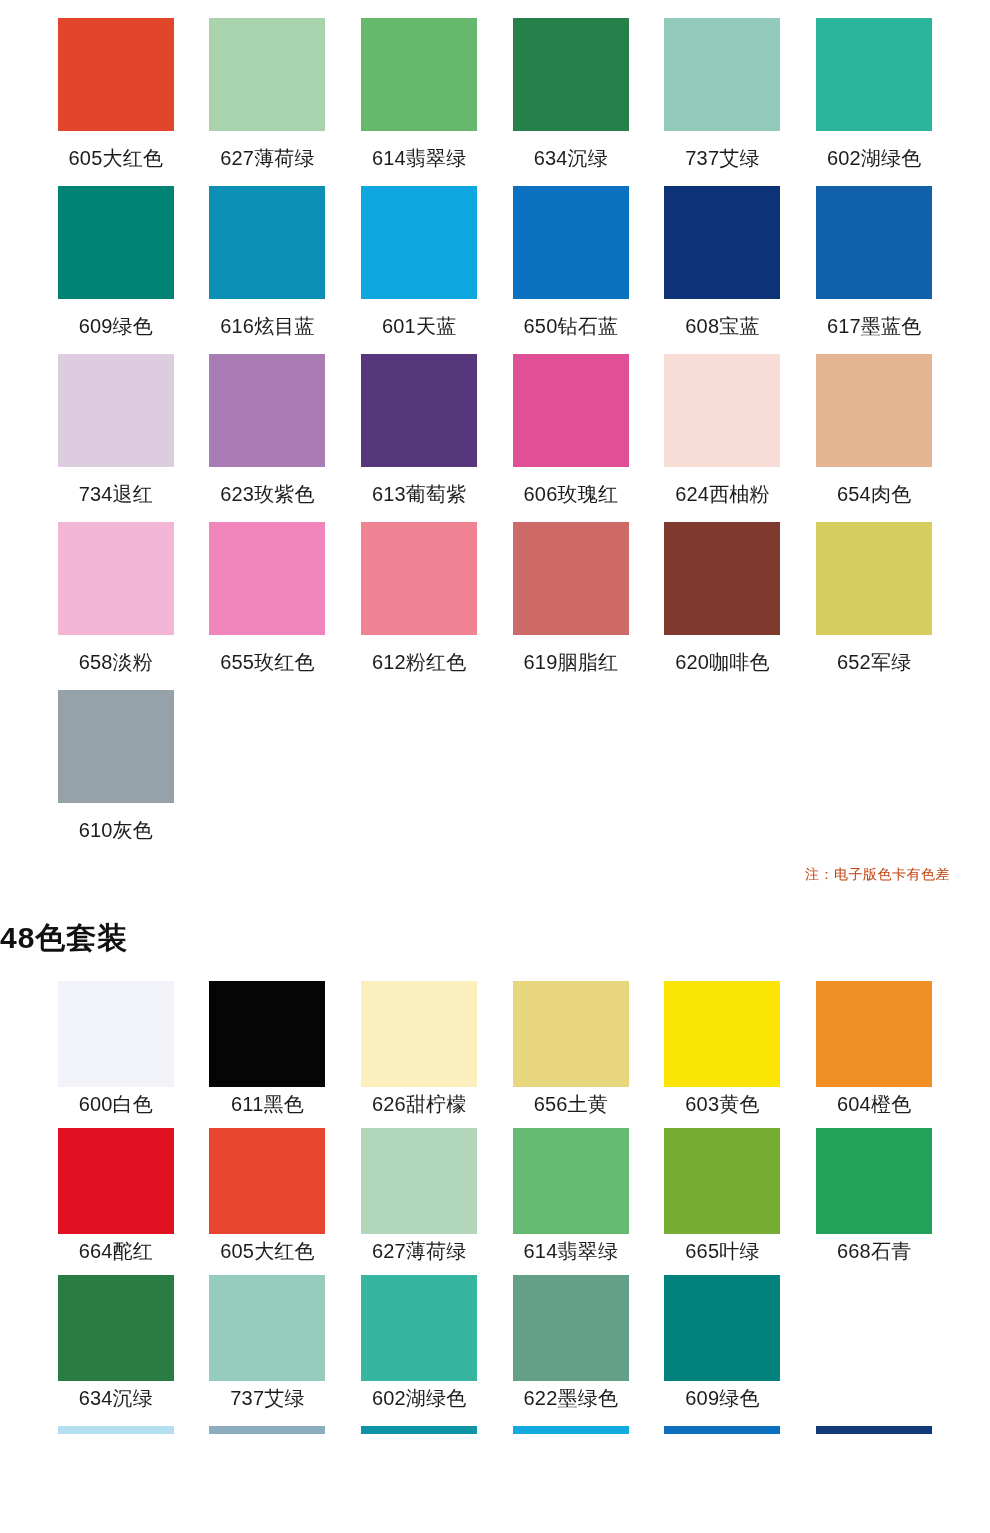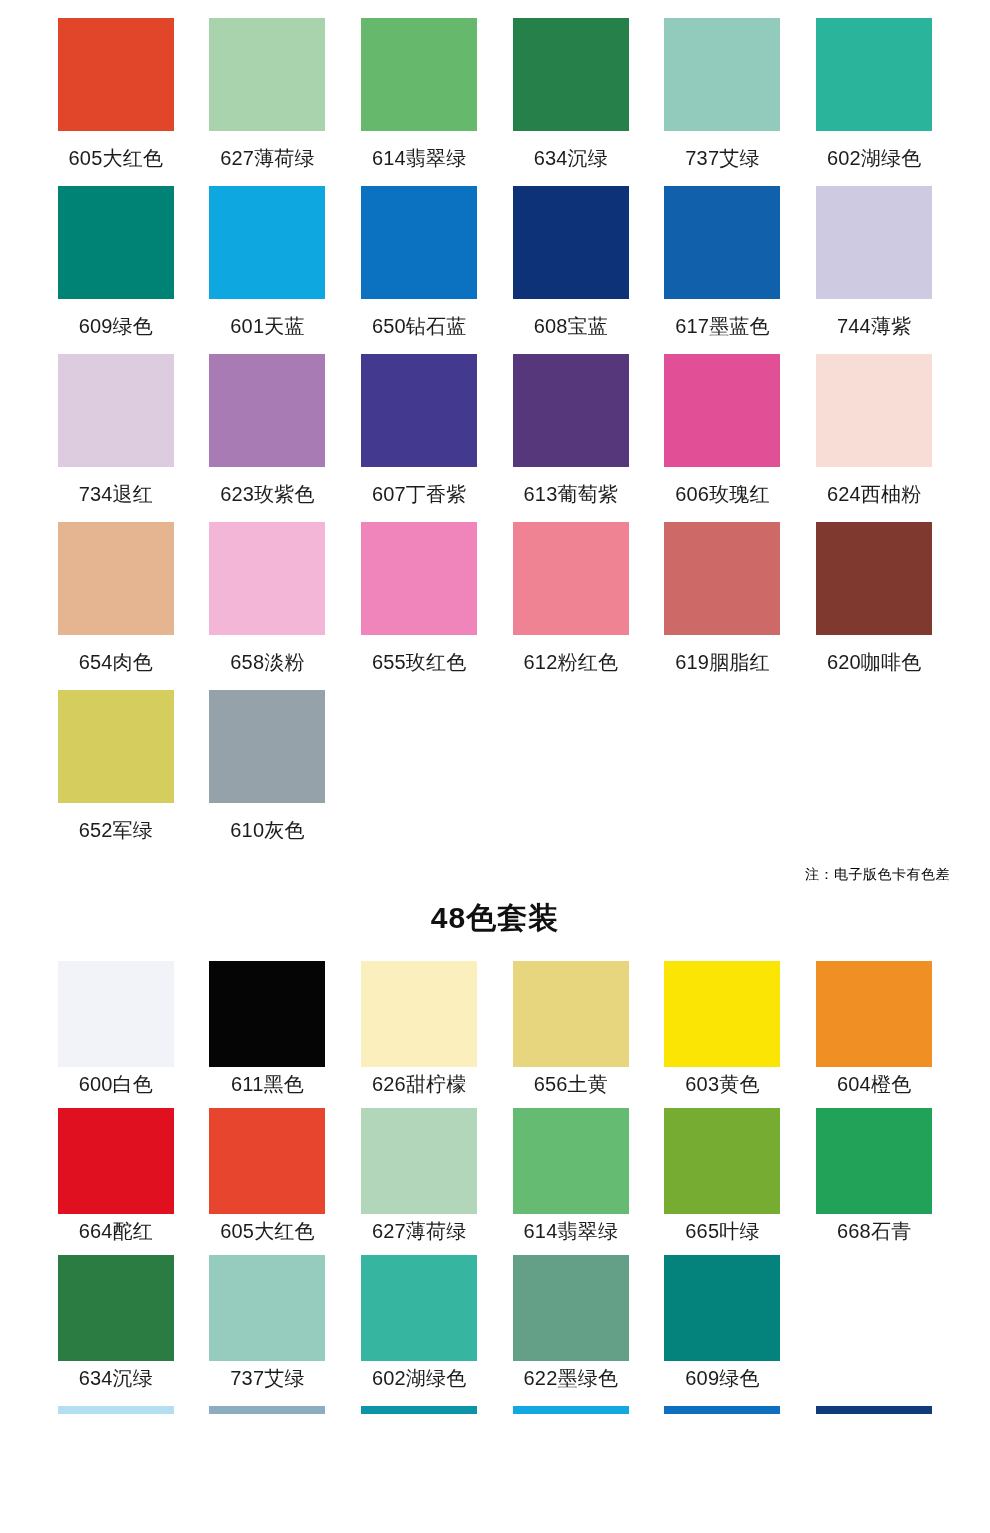--- a/index.html
+++ b/index.html
@@ -56,33 +56,33 @@
 
   
   .note-row {
     display: flex;
     justify-content: flex-end;
     padding: 0 40px;
     margin-top: 26px;
   }
   .note-text {
     font-size: 14px;
-    color: #000000;
+    color: #c2410c;
     letter-spacing: 0.5px;
     font-family: "Liberation Sans", "DejaVu Sans", sans-serif;
   }
 
   
   .section-heading {
-    text-align: center;
+    text-align: left;
     font-size: 30px;
     font-weight: bold;
     color: #111111;
     letter-spacing: 1px;
-    margin-top: 14px;
+    margin-top: 34px;
     margin-bottom: 8px;
     font-family: "Liberation Sans", "DejaVu Sans", sans-serif;
   }
 
   
   .grid-2 .swatch-cell { padding-top: 14px; }
   .grid-2 .swatch-chip { width: 116px; height: 106px; }
   .grid-2 .swatch-label { margin-top: 7px; }
 
   
@@ -121,50 +121,46 @@
       </div>
       <div class="swatch-cell">
         <div class="swatch-chip" style="background: rgb(42, 180, 155);"></div>
         <div class="swatch-label">602湖绿色</div>
       </div>
       <div class="swatch-cell">
         <div class="swatch-chip" style="background: rgb(0, 131, 116);"></div>
         <div class="swatch-label">609绿色</div>
       </div>
       <div class="swatch-cell">
+        <div class="swatch-chip" style="background: rgb(11, 143, 180);"></div>
+        <div class="swatch-label">616炫目蓝</div>
+      </div>
+      <div class="swatch-cell">
         <div class="swatch-chip" style="background: rgb(14, 167, 224);"></div>
         <div class="swatch-label">601天蓝</div>
       </div>
       <div class="swatch-cell">
         <div class="swatch-chip" style="background: rgb(10, 114, 192);"></div>
         <div class="swatch-label">650钻石蓝</div>
       </div>
       <div class="swatch-cell">
         <div class="swatch-chip" style="background: rgb(13, 50, 119);"></div>
         <div class="swatch-label">608宝蓝</div>
       </div>
       <div class="swatch-cell">
         <div class="swatch-chip" style="background: rgb(16, 96, 171);"></div>
         <div class="swatch-label">617墨蓝色</div>
       </div>
       <div class="swatch-cell">
-        <div class="swatch-chip" style="background: rgb(205, 202, 226);"></div>
-        <div class="swatch-label">744薄紫</div>
-      </div>
-      <div class="swatch-cell">
         <div class="swatch-chip" style="background: rgb(221, 203, 224);"></div>
         <div class="swatch-label">734退红</div>
       </div>
       <div class="swatch-cell">
         <div class="swatch-chip" style="background: rgb(169, 123, 180);"></div>
         <div class="swatch-label">623玫紫色</div>
-      </div>
-      <div class="swatch-cell">
-        <div class="swatch-chip" style="background: rgb(67, 58, 144);"></div>
-        <div class="swatch-label">607丁香紫</div>
       </div>
       <div class="swatch-cell">
         <div class="swatch-chip" style="background: rgb(87, 55, 124);"></div>
         <div class="swatch-label">613葡萄紫</div>
       </div>
       <div class="swatch-cell">
         <div class="swatch-chip" style="background: rgb(225, 79, 151);"></div>
         <div class="swatch-label">606玫瑰红</div>
       </div>
       <div class="swatch-cell">

